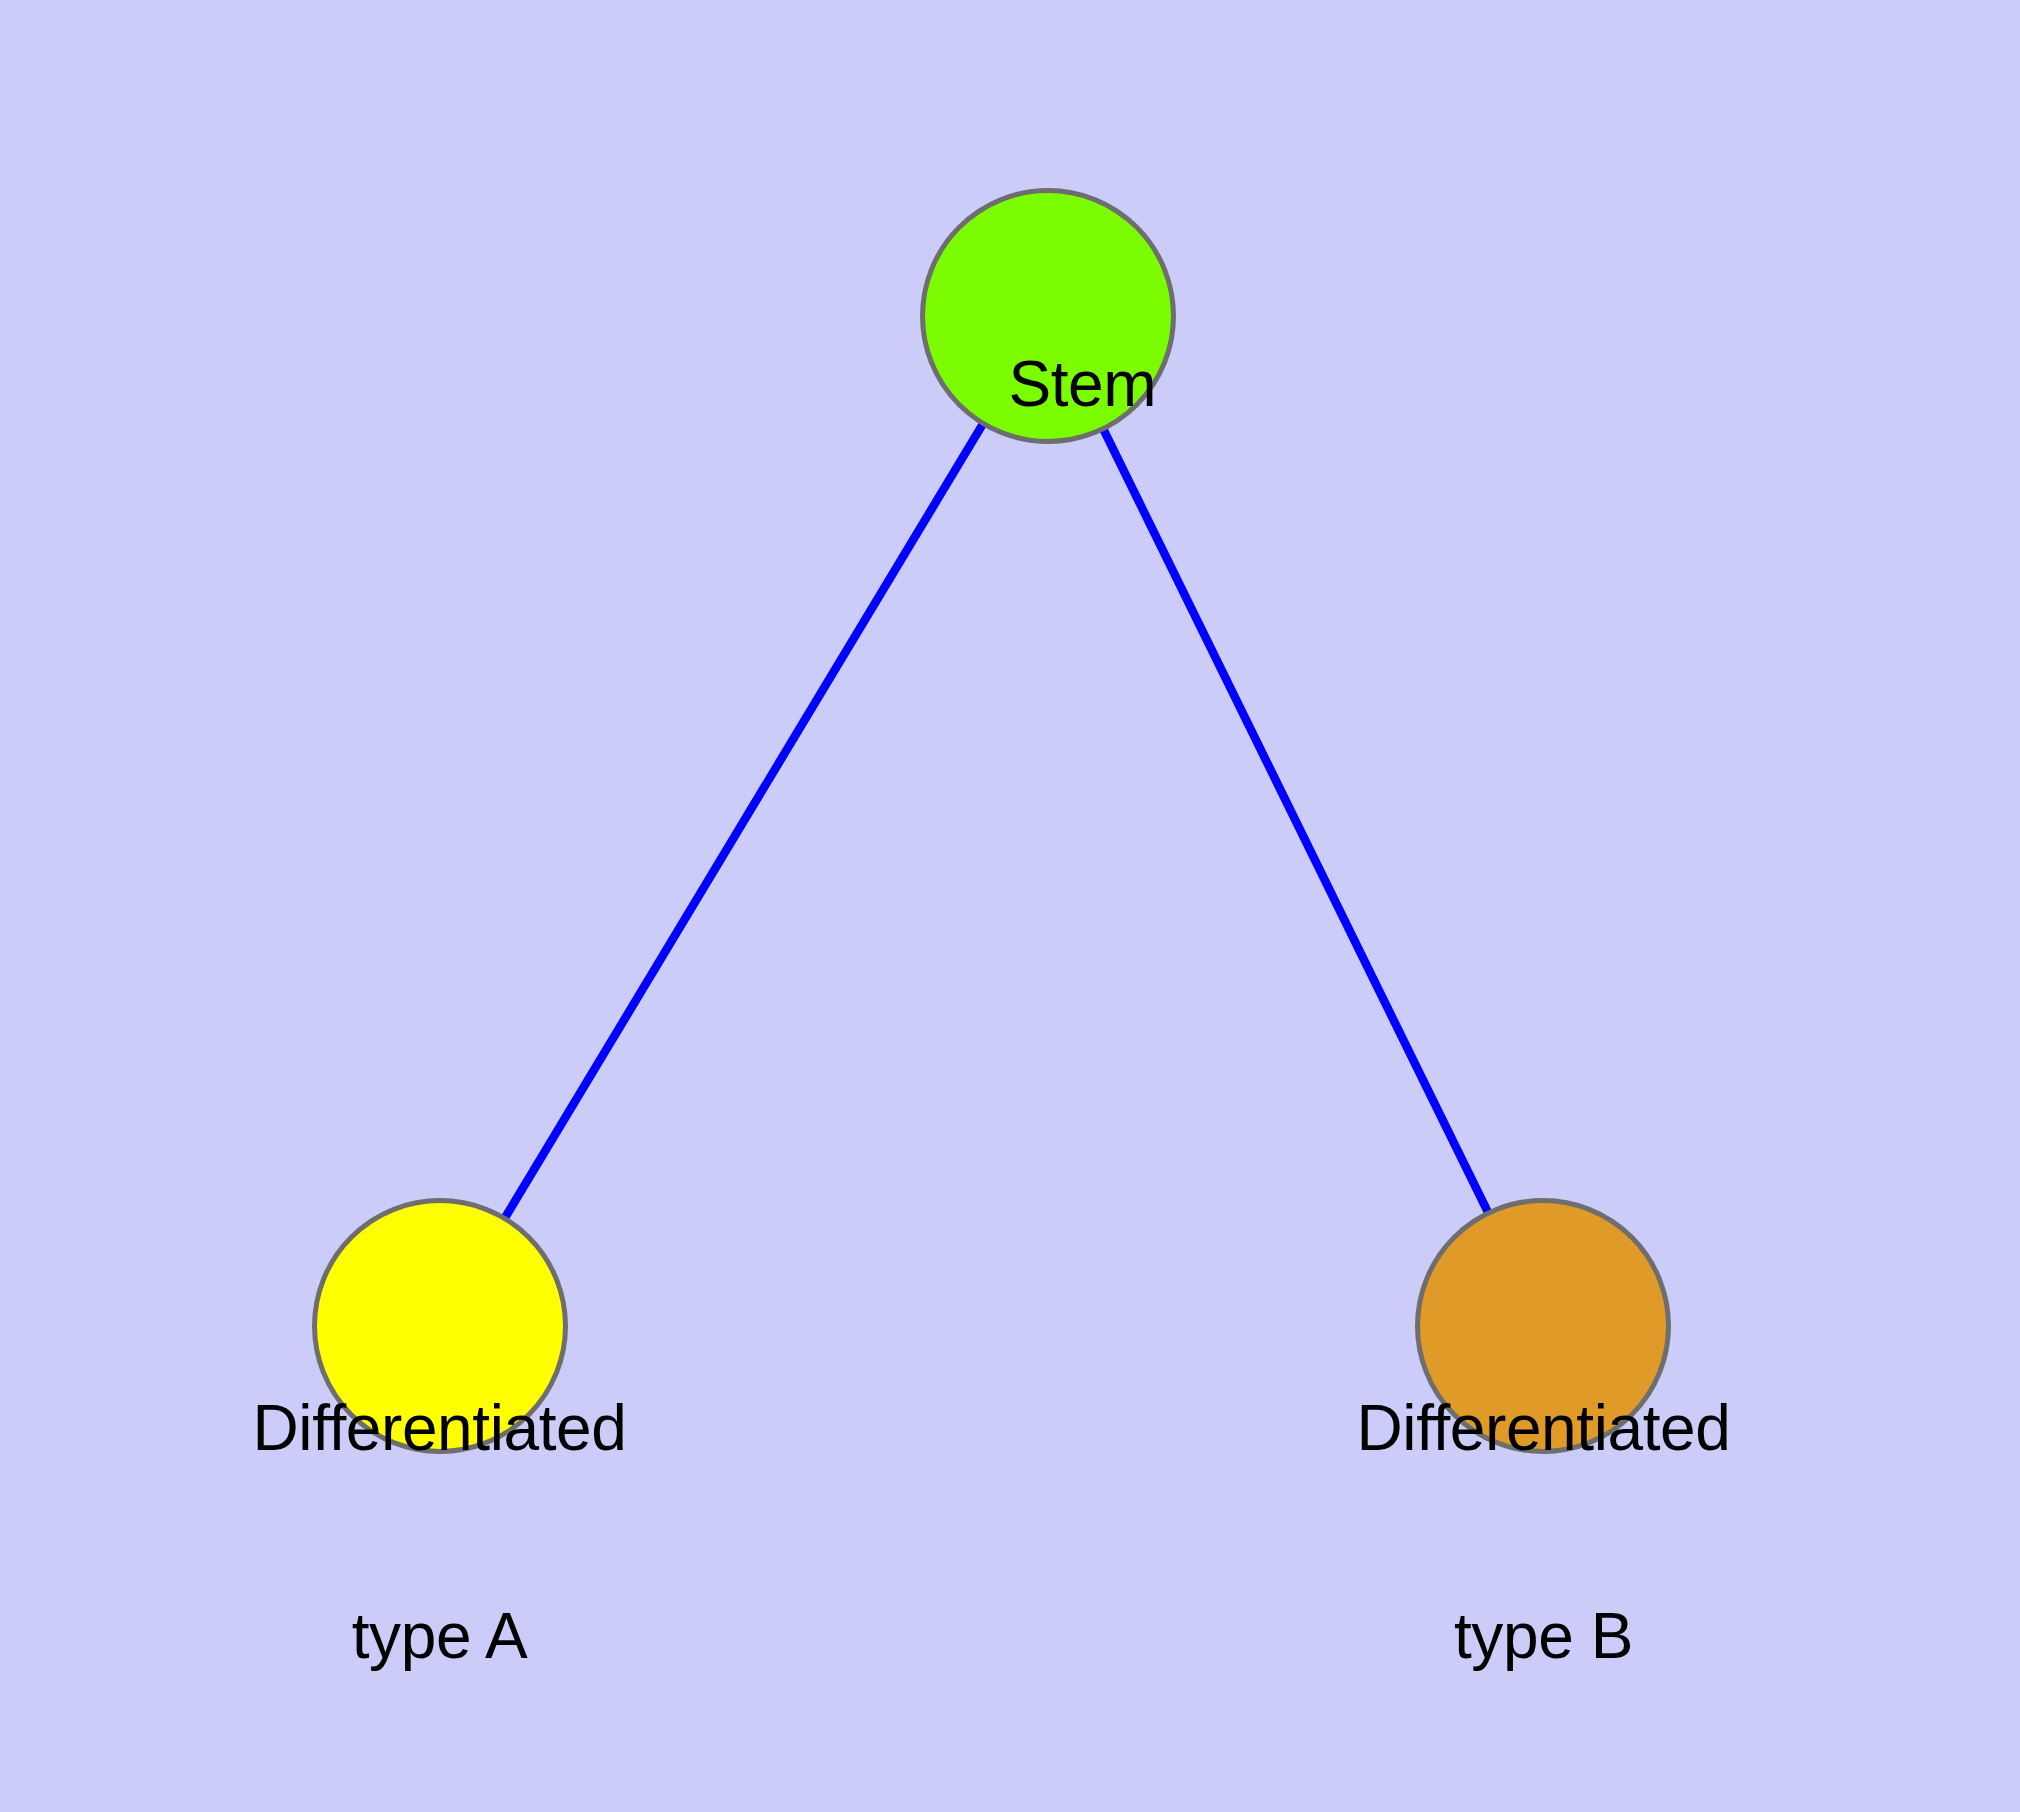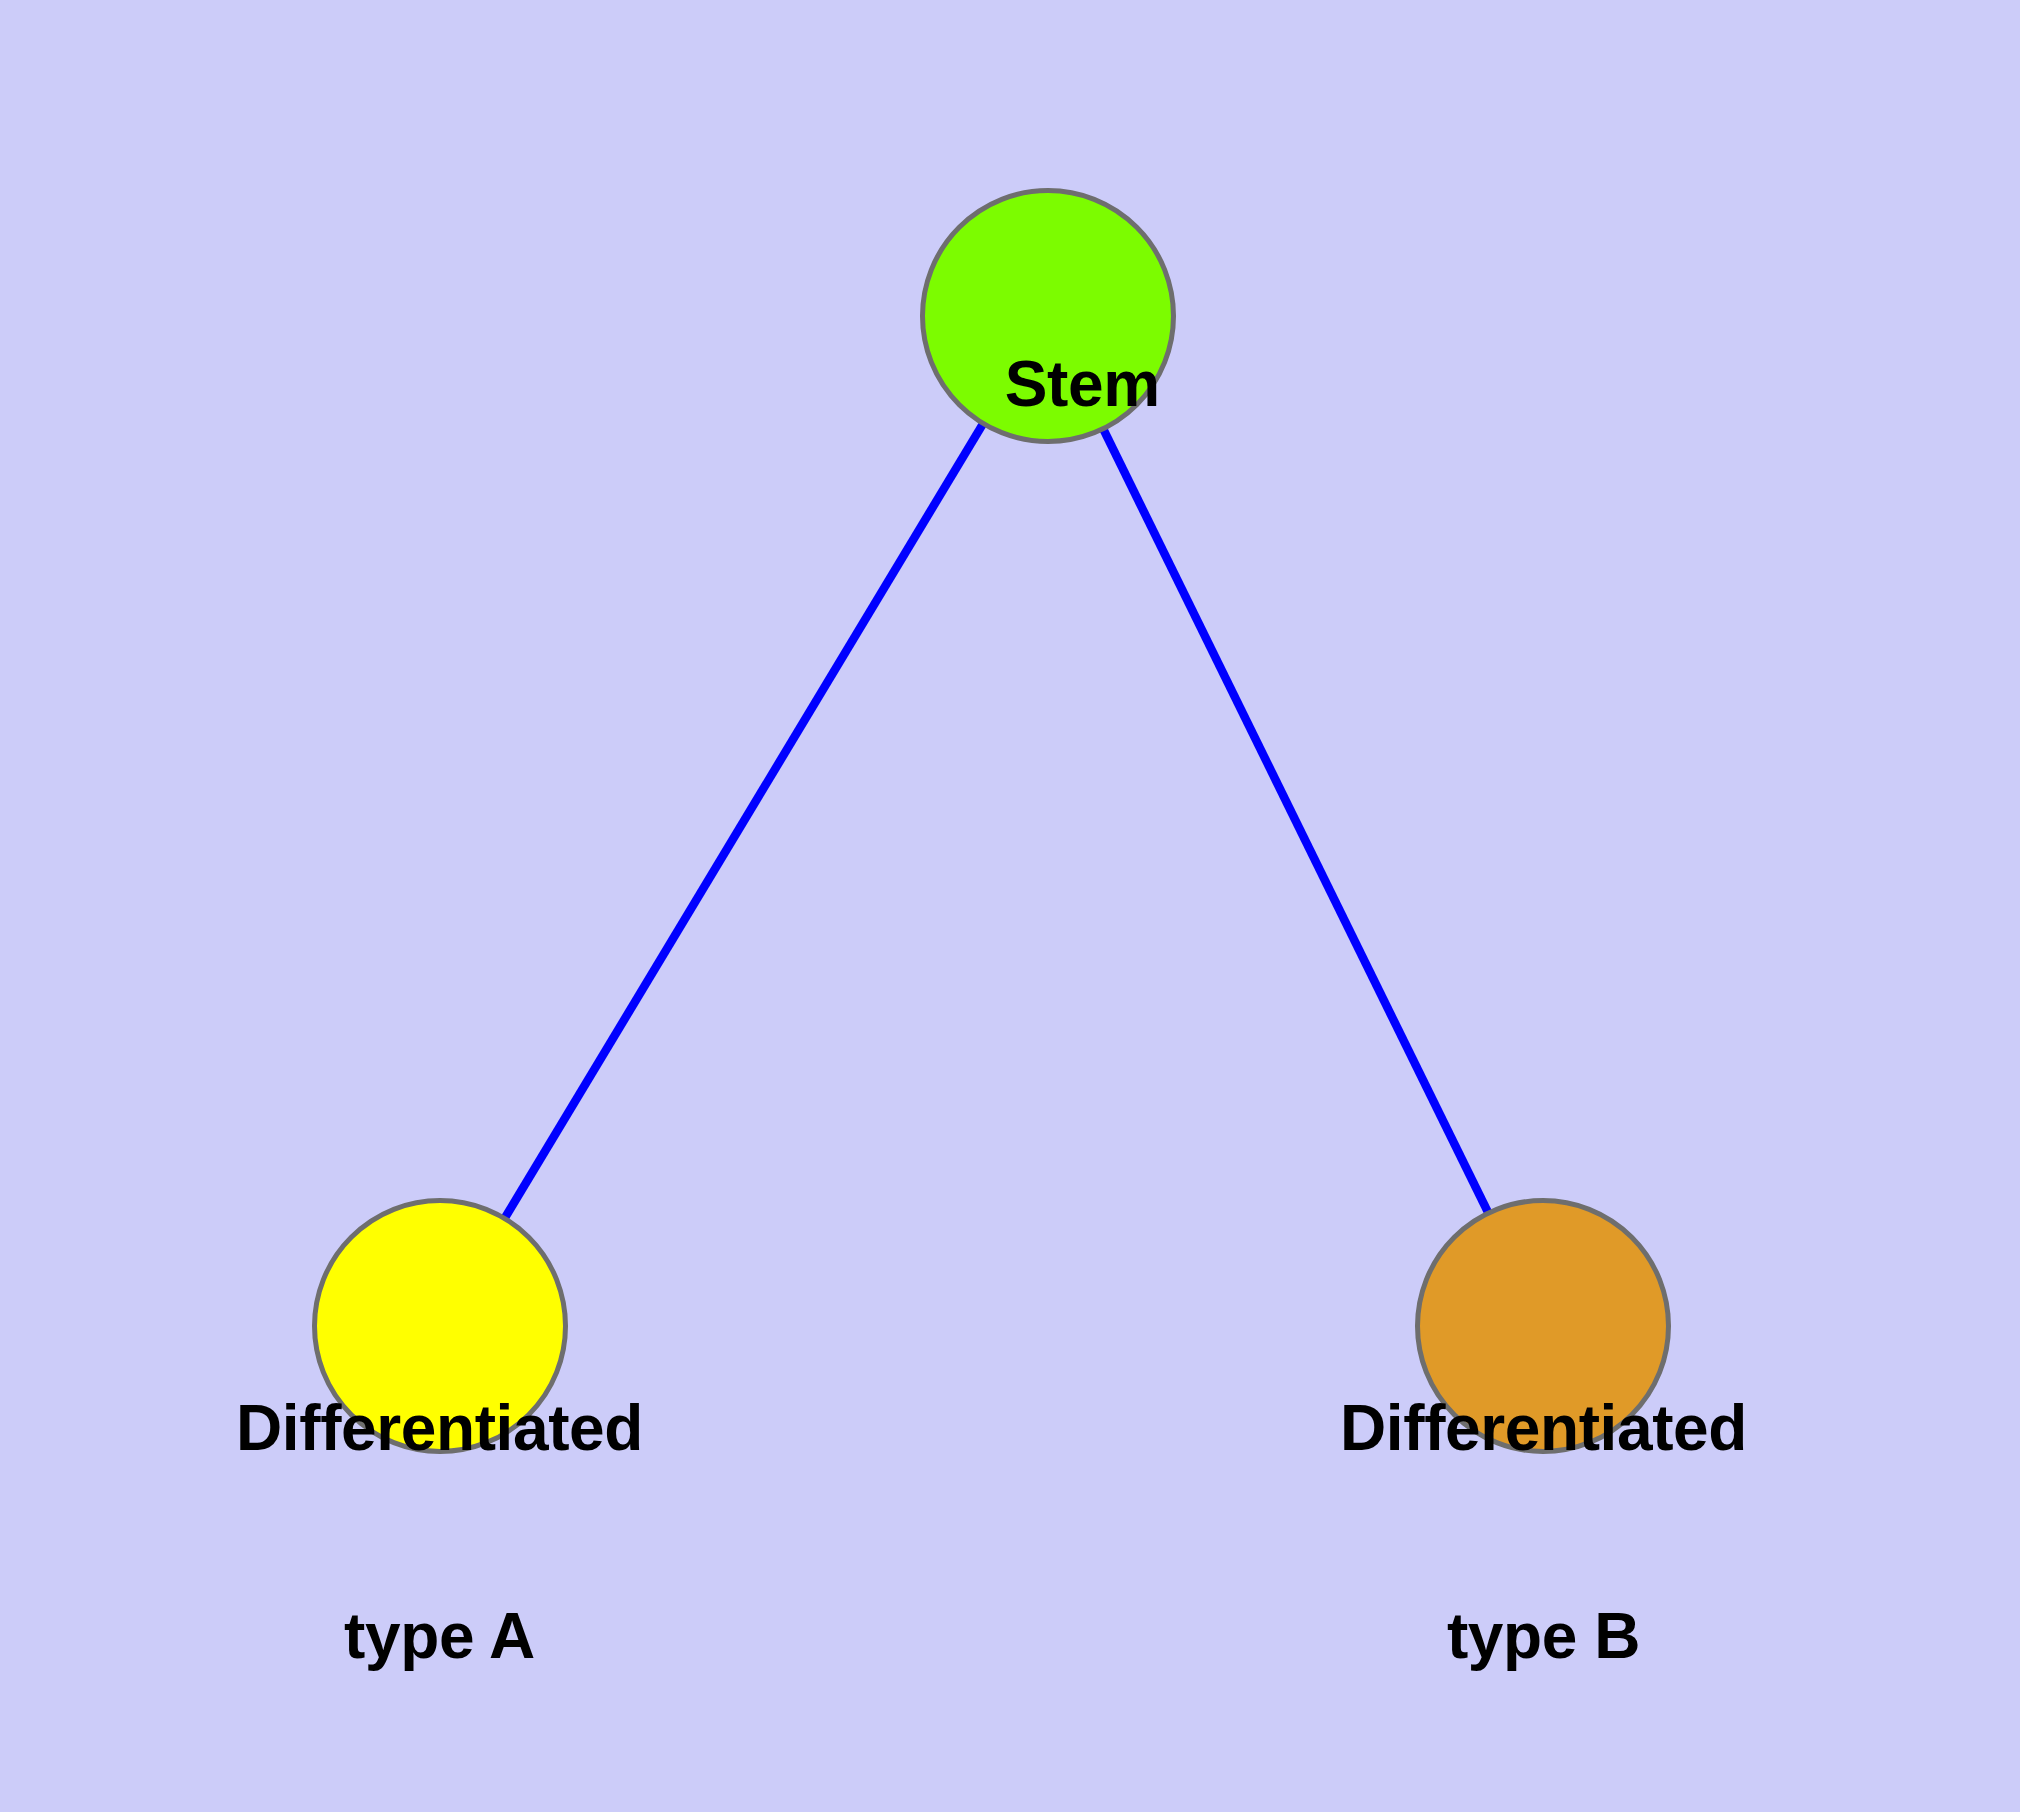--- a/index.html
+++ b/index.html
@@ -31,21 +31,21 @@
   }
   .node {
     position: absolute;
     box-sizing: border-box;
     border-radius: 50%;
     border: 5.1px solid #6e6e6e;
   }
   .node-label {
     position: absolute;
     text-align: center;
-    font-weight: bold;
+    font-weight: normal;
     color: #000000;
     line-height: 1.08;
     white-space: pre;
     letter-spacing: -0.4px;
     pointer-events: none;
   }
 </style>
 </head>
 <body>
 

